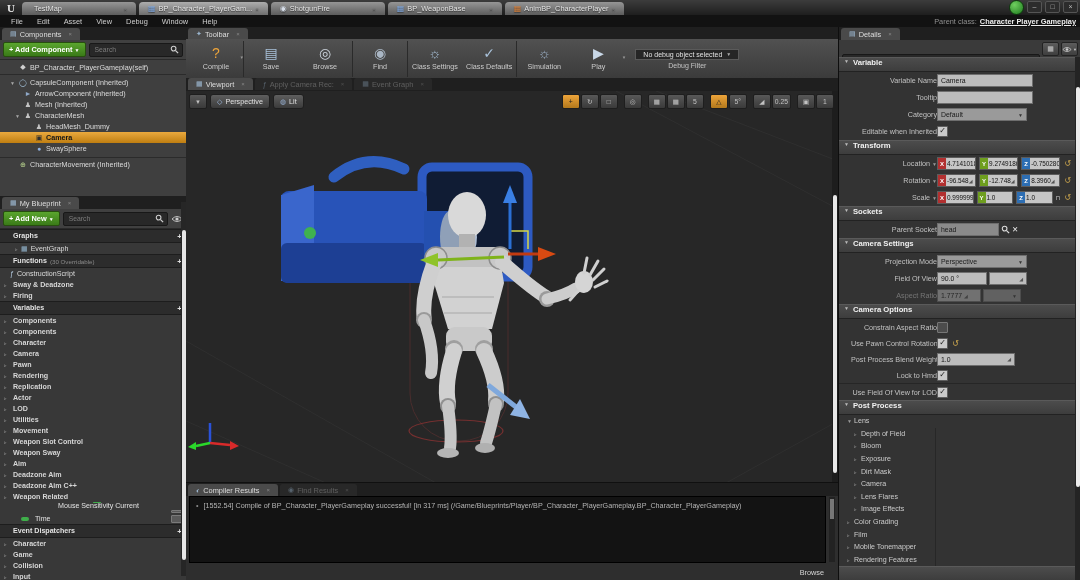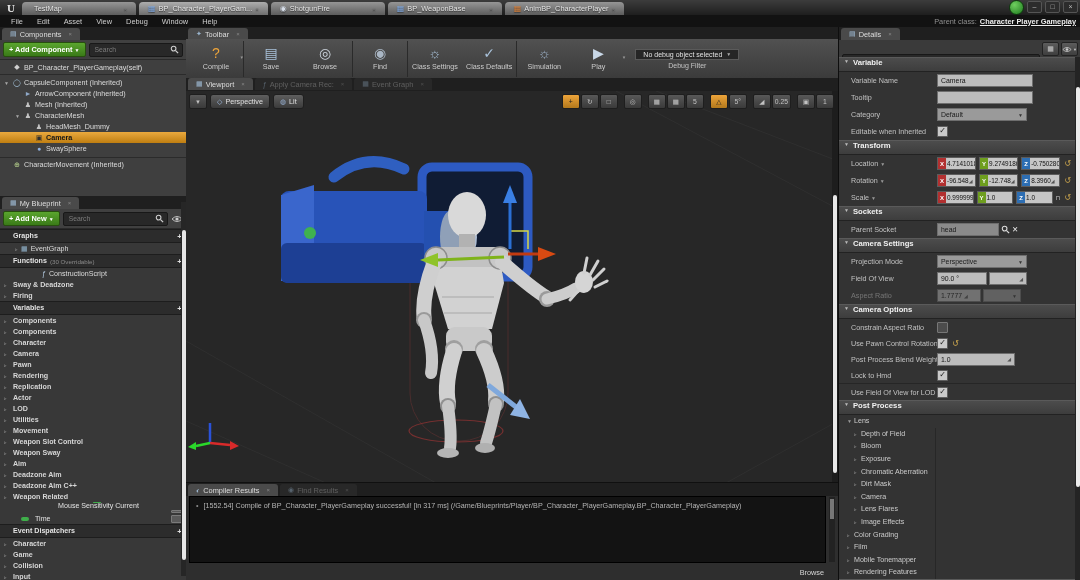--- a/index.html
+++ b/index.html
@@ -33,21 +33,21 @@
   .leftpanel{position:absolute;left:0;top:27px;width:186px;bottom:0;background:#3a3a3a;border-right:1px solid #0e0e0e;}
   .compsec{position:absolute;left:0;top:0;right:0;height:169px;background:#3f3f3f;border-bottom:2px solid #1a1a1a;}
   .addrow{height:19px;display:flex;align-items:center;gap:3px;padding:0 3px;background:#404040;border-bottom:1px solid #2a2a2a;}
   .greenbtn{background:linear-gradient(#5aa52e,#3a7a18);border:1px solid #274f0e;color:#fff;font-size:7.4px;font-weight:bold;
             padding:2px 5px;border-radius:2px;display:flex;align-items:center;gap:2px;white-space:nowrap;}
   .greenbtn .car{font-size:5px;}
   .searchbox{flex:1;display:flex;align-items:center;background:#282828;border:1px solid #181818;height:12px;padding:0 3px;border-radius:2px;}
   .searchbox input{background:transparent;border:0;outline:0;color:#ccc;font-size:6.8px;width:100%;font-family:inherit;}
   .searchbox input::placeholder{color:#7c7c7c;}
   .mag{flex-shrink:0;}
-  .trow{height:11px;display:flex;align-items:center;gap:3px;font-size:7.2px;color:#dcdcdc;padding-left:4px;white-space:nowrap;}
+  .trow{height:11px;display:flex;align-items:center;gap:3px;font-size:7.2px;color:#dcdcdc;padding-left:10px;white-space:nowrap;}
   .trow .arr{width:6px;font-size:5px;color:#a8a8a8;}
   .trow .gly{font-size:7px;width:8px;text-align:center;}
   .trow.self{height:14px;border-bottom:1px solid #2b2b2b;margin-bottom:2px;}
   .trow.selected{background:linear-gradient(#eaa93e,#bf7e11);color:#161616;font-weight:bold;}
   .trow.septop{border-top:1px solid #2b2b2b;margin-top:3px;height:13px;}
   .mbpsec{position:absolute;left:0;top:169px;right:0;bottom:0;background:#383838;}
   .brow{height:11px;display:flex;align-items:center;font-size:7.1px;color:#e2e2e2;padding:0 4px;white-space:nowrap;}
   .brow .arr{width:6px;font-size:5px;color:#9a9a9a;}
   .brow.hdr{background:#2c2c2c;border-top:1px solid #1d1d1d;border-bottom:1px solid #1d1d1d;font-weight:bold;height:12px;}
   .brow.cat{font-weight:bold;color:#d6d6d6;}
@@ -95,21 +95,21 @@
   
   .right{position:absolute;left:838px;top:27px;width:242px;bottom:0;background:#333333;border-left:1px solid #0e0e0e;}
   .dsearchrow{height:16px;display:flex;align-items:center;gap:2px;padding:1px 3px;background:#3a3a3a;border-bottom:1px solid #242424;}
   .dsmallbtn{width:15px;height:12px;background:linear-gradient(#5c5c5c,#3e3e3e);border:1px solid #222;border-radius:2px;display:flex;align-items:center;justify-content:center;gap:1px;color:#c8c8c8;font-size:7px;}
   .dbody{position:absolute;left:0;top:30px;right:6px;bottom:0;overflow:hidden;}
   .dscroll{position:absolute;right:0;top:30px;width:6px;bottom:0;background:#242424;}
   .dthumb{position:absolute;left:1px;right:1px;top:30px;height:400px;background:#ececec;border-radius:2px;}
   .dhdr{height:13px;background:linear-gradient(#4c4c4c,#3d3d3d);border-top:1px solid #5a5a5a;border-bottom:1px solid #222;
         display:flex;gap:4px;font-size:7.7px;font-weight:bold;color:#f0f0f0;padding-left:5px;}
   .dhdr .arr{font-size:5px;color:#bbb;}
-  .drow{min-height:15px;display:flex;align-items:center;font-size:7.2px;color:#c2c2c2;padding:1px 4px 1px 12px;}
+  .drow{min-height:15px;display:flex;align-items:center;font-size:7.2px;color:#c2c2c2;padding:1px 4px 1px 12px;text-align:right;}
   .dlabel{width:86px;flex-shrink:0;white-space:nowrap;overflow:hidden;}
   .dlabel .car{font-size:5px;color:#999;margin-left:2px;}
   .dctrl{flex:1;display:flex;align-items:center;gap:2px;min-width:0;}
   .dfield{background:#bcbcbc;color:#141414;border:1px solid #6e6e6e;font-size:6.9px;padding:0 3px;height:11px;display:flex;align-items:center;gap:2px;}
   .dfield.w{width:88px;}
   .ddrop{background:#9a9a9a;color:#1a1a1a;border:1px solid #6e6e6e;font-size:6.9px;height:11px;display:flex;align-items:center;justify-content:space-between;width:82px;padding:0 3px;}
   .ddrop .car{font-size:5px;color:#333;}
   .dcheck{width:9px;height:9px;background:#cacaca;border:1px solid #5f5f5f;color:#1a1a1a;font-size:8px;line-height:8px;text-align:center;border-radius:1px;}
   .dcheck.on::after{content:"\2713";}
   .dcheck.off{background:#4c4c4c;border-color:#777;}
@@ -309,21 +309,21 @@
       </div>
         <div class="brow hdr">
         <span class="arr"></span>
 
         <span class="gly"></span>
         <span>Functions</span>
         <span class="sub">(30 Overridable)</span>
         <span class="plus">+</span>
 
       </div>
-        <div class="brow item" style=" margin-left: 32px;">
+        <div class="brow item" style="">
         <span class="arr"></span>
 
         <span class="gly" style="color: rgb(185, 208, 232);">ƒ</span>
         <span>ConstructionScript</span>
         <span class="sub"></span>
         <span class="plus"></span>
 
       </div>
         <div class="brow cat">
         <span class="arr">▹</span>
@@ -1092,24 +1092,20 @@
         <div class="prow" style="padding-left: 15px;">
         <span class="arr">▹</span>
         <span>Bloom</span>
       </div>
         <div class="prow" style="padding-left: 15px;">
         <span class="arr">▹</span>
         <span>Exposure</span>
       </div>
         <div class="prow" style="padding-left: 15px;">
         <span class="arr">▹</span>
-        <span>Chromatic Aberration</span>
-      </div>
-        <div class="prow" style="padding-left: 15px;">
-        <span class="arr">▹</span>
         <span>Dirt Mask</span>
       </div>
         <div class="prow" style="padding-left: 15px;">
         <span class="arr">▹</span>
         <span>Camera</span>
       </div>
         <div class="prow" style="padding-left: 15px;">
         <span class="arr">▹</span>
         <span>Lens Flares</span>
       </div>

